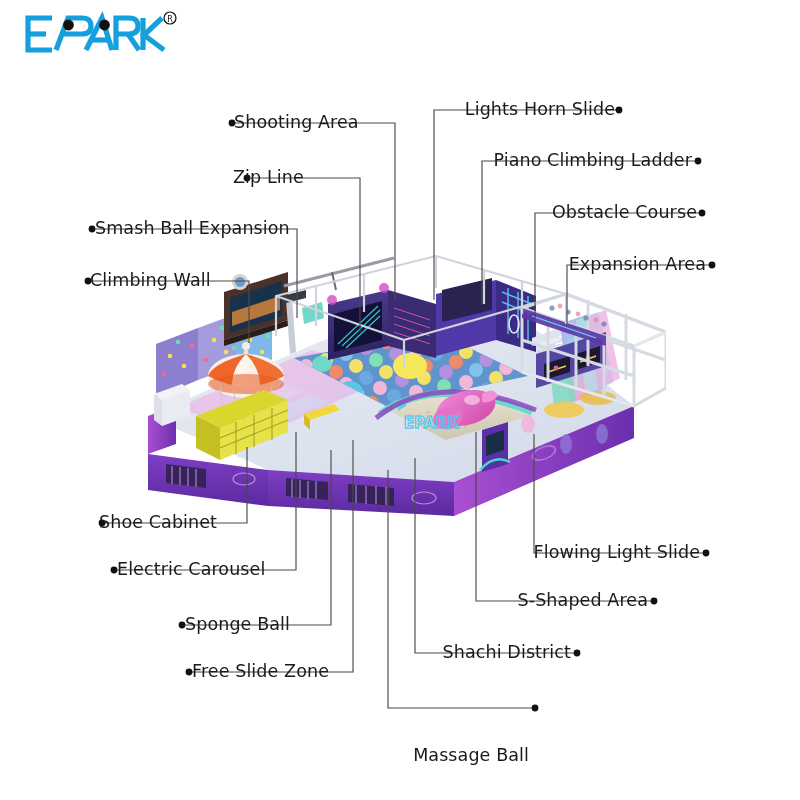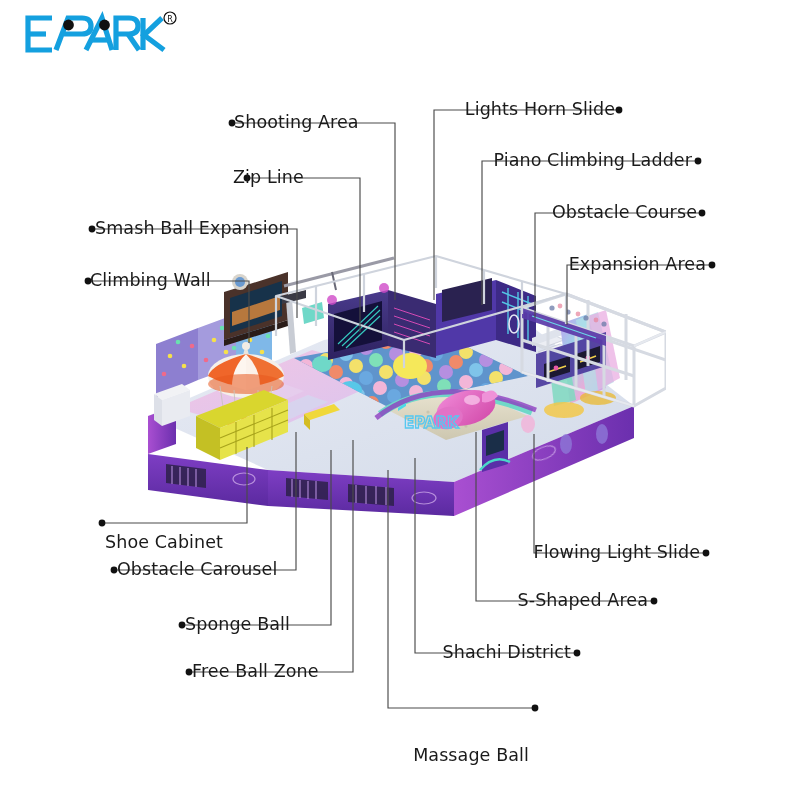--- a/index.html
+++ b/index.html
@@ -452,24 +452,24 @@
       <circle cx="577" cy="653" r="3.4"></circle>
       <path d="M 535 708 L 388 708 L 388 470"></path>
       <circle cx="535" cy="708" r="3.4"></circle>
     </svg>
 
   <div id="label-layer">
       <div class="lbl" style="left: 90px; top: 272px;">Climbing Wall</div>
       <div class="lbl" style="left: 95px; top: 220px;">Smash Ball Expansion</div>
       <div class="lbl" style="left: 233px; top: 169px;">Zip Line</div>
       <div class="lbl" style="left: 234px; top: 114px;">Shooting Area</div>
-      <div class="lbl" style="left: 105px; top: 514px; margin-top: 20px;">Shoe Cabinet</div>
-      <div class="lbl" style="left: 117px; top: 561px;">Obstacle Carousel</div>
+      <div class="lbl" style="left: 99px; top: 514px;">Shoe Cabinet</div>
+      <div class="lbl" style="left: 117px; top: 561px;">Electric Carousel</div>
       <div class="lbl" style="left: 185px; top: 616px;">Sponge Ball</div>
-      <div class="lbl" style="left: 192px; top: 663px;">Free Ball Zone</div>
+      <div class="lbl" style="left: 192px; top: 663px;">Free Slide Zone</div>
       <div class="lbl r" style="left: 615px; top: 101px;">Lights Horn Slide</div>
       <div class="lbl r" style="left: 692px; top: 152px;">Piano Climbing Ladder</div>
       <div class="lbl r" style="left: 697px; top: 204px;">Obstacle Course</div>
       <div class="lbl r" style="left: 706px; top: 256px;">Expansion Area</div>
       <div class="lbl r" style="left: 700px; top: 544px;">Flowing Light Slide</div>
       <div class="lbl r" style="left: 648px; top: 592px;">S-Shaped Area</div>
       <div class="lbl r" style="left: 571px; top: 644px;">Shachi District</div>
       <div class="lbl r" style="left: 529px; top: 699px; margin-top: 48px;">Massage Ball</div>
     </div>
 

